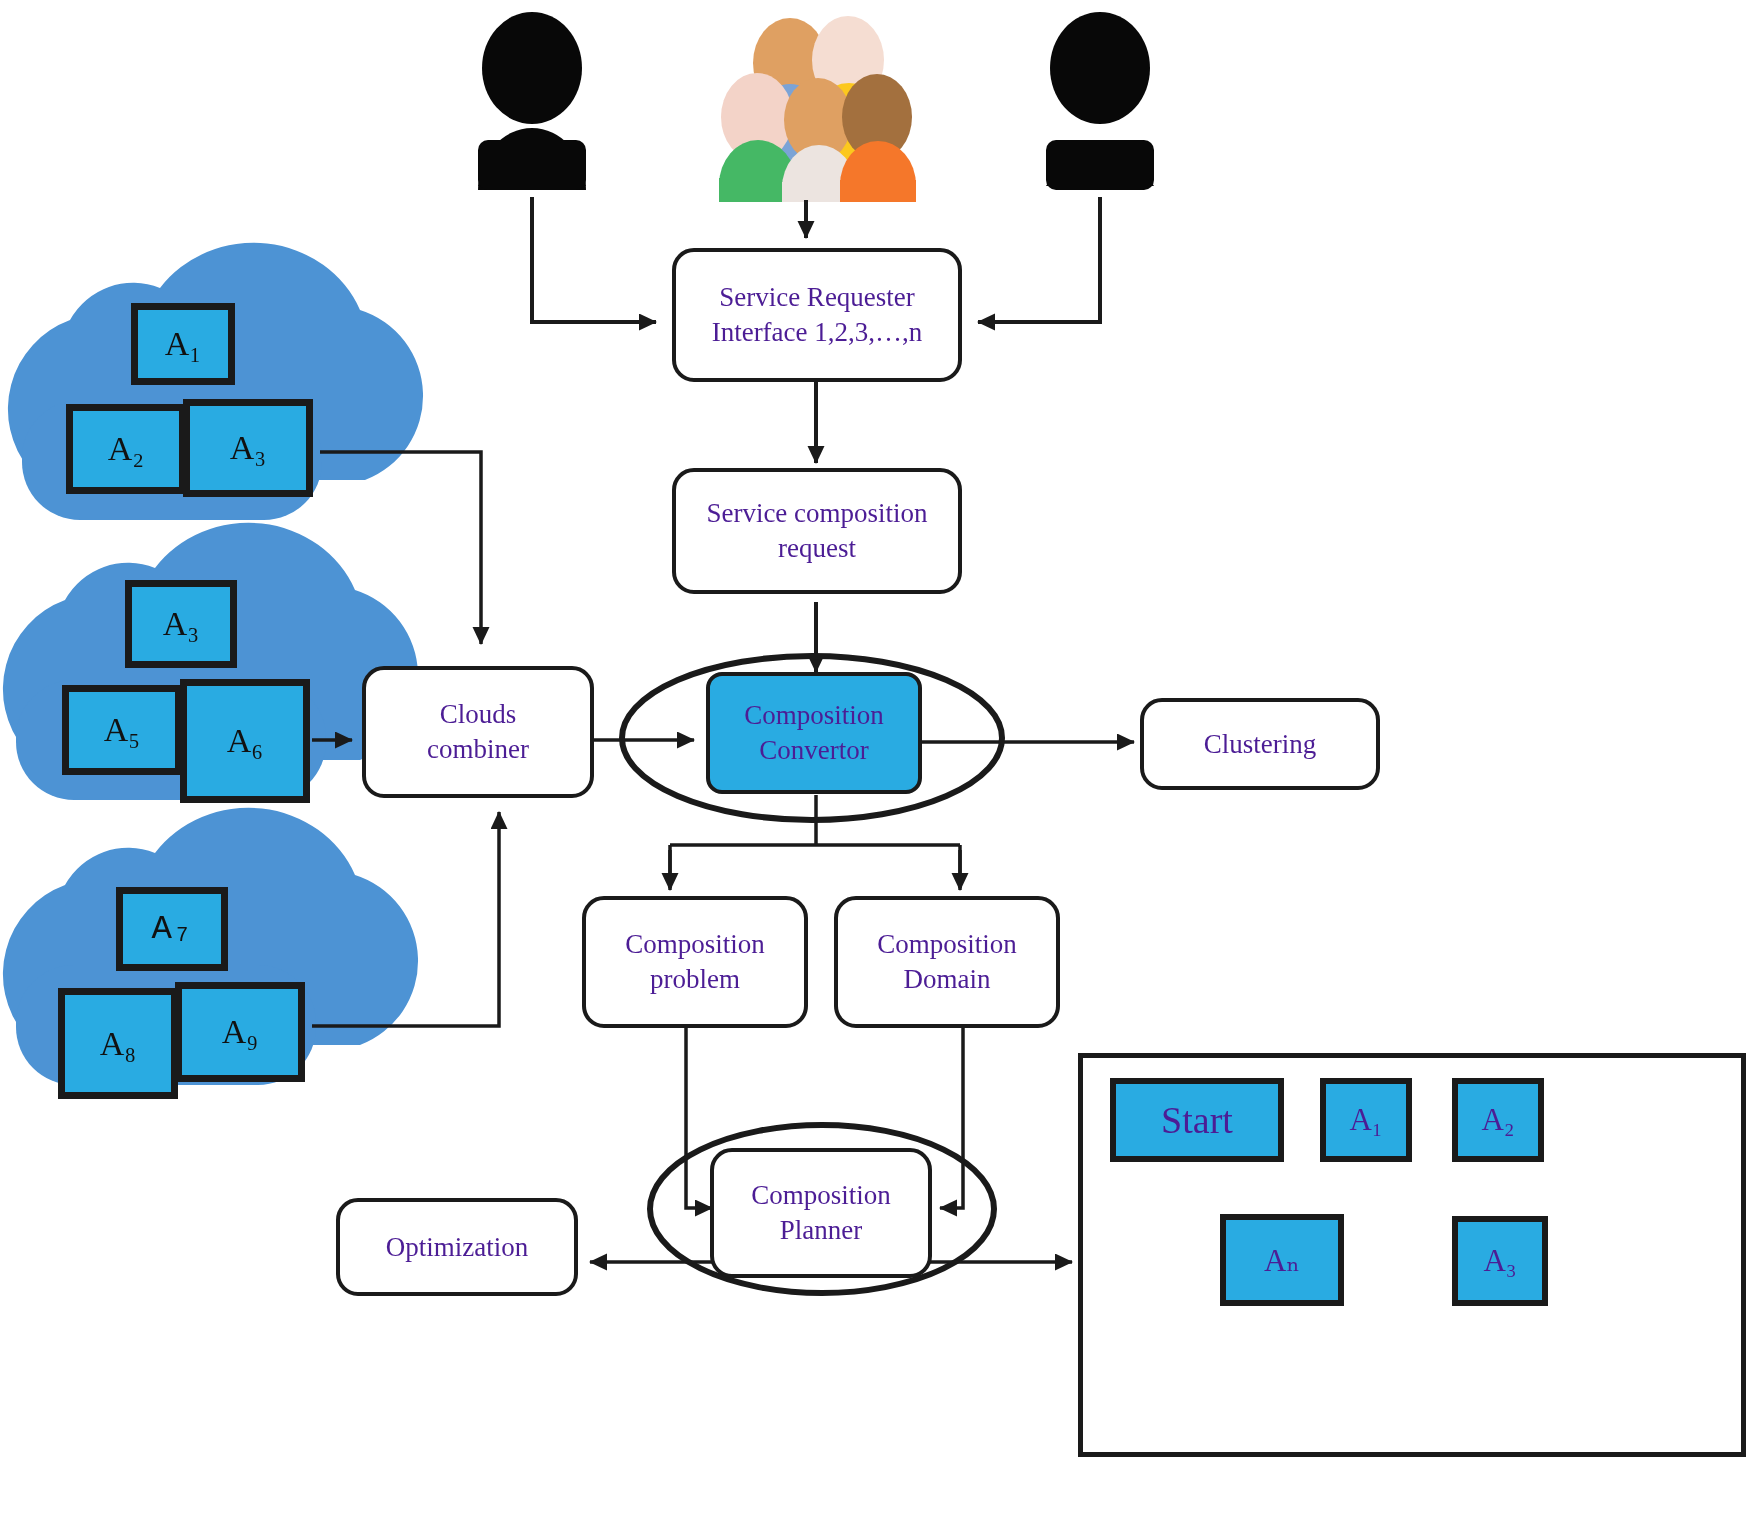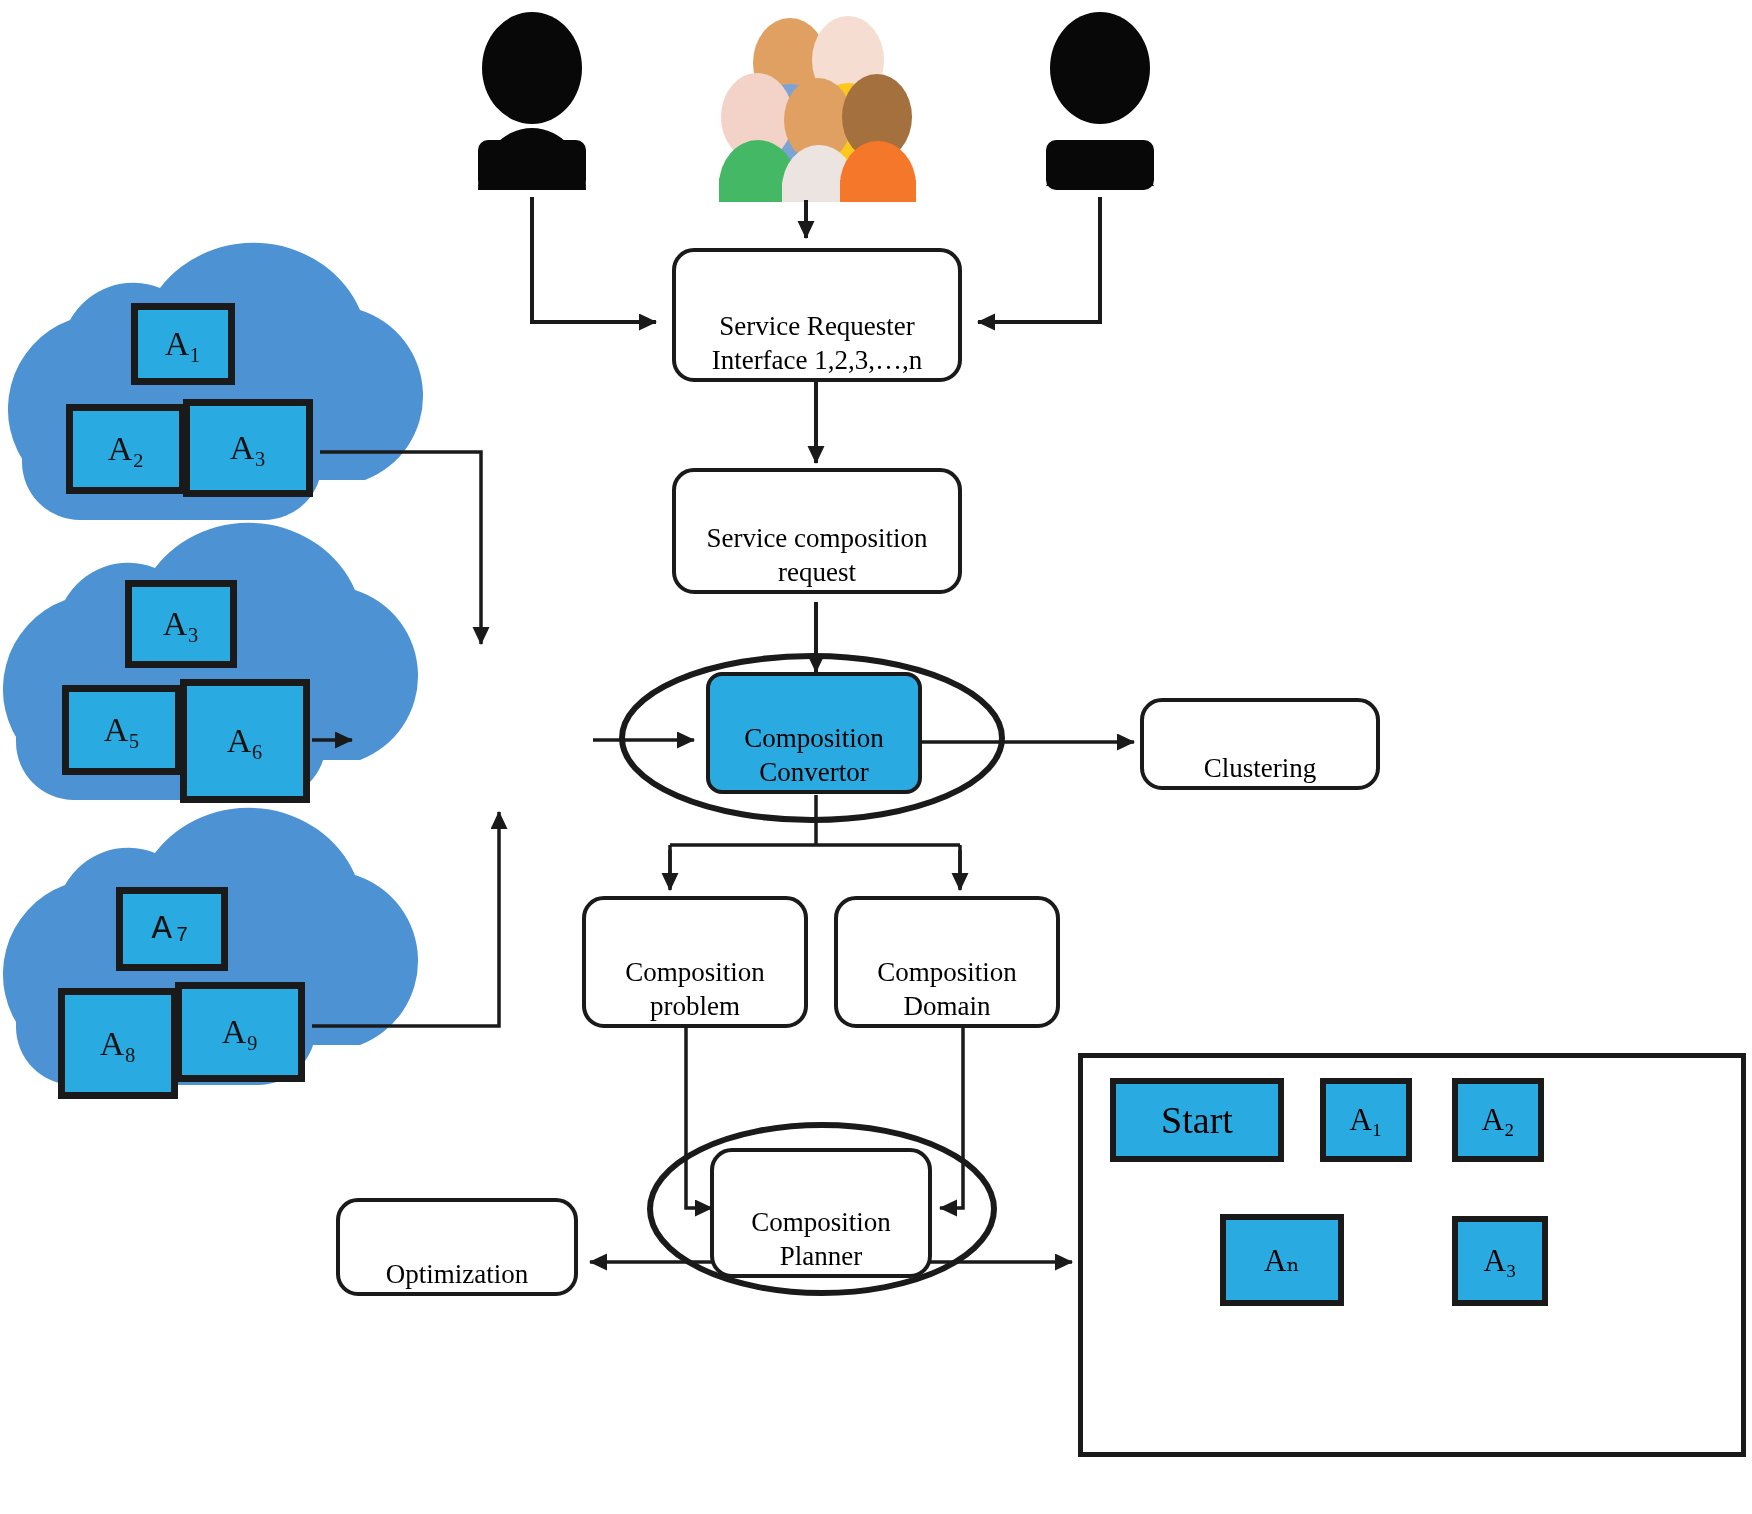--- a/index.html
+++ b/index.html
@@ -16,29 +16,29 @@
     background: #ffffff;
   }
   #svg-layer {
     position: absolute;
     left: 0; top: 0;
     width: 1752px; height: 1514px;
   }
   .node {
     position: absolute;
     display: flex;
-    align-items: flex-end;
+    align-items: center;
     justify-content: center;
     text-align: center;
     background: #ffffff;
     border: 4px solid #1a1a1a;
     border-radius: 22px;
     font-size: 27px;
     line-height: 1.28;
-    color: #000000;
+    color: #4c1d95;
     z-index: 5;
   }
   .node span { display: block; }
   .node.blue { background: #29abe2; border-radius: 16px; }
   .sq {
     position: absolute;
     background: #29abe2;
     border: 7px solid #1a1a1a;
     display: flex;
     align-items: center;
@@ -54,21 +54,21 @@
     z-index: 3;
   }
   .pbox {
     position: absolute;
     background: #29abe2;
     border: 6px solid #1a1a1a;
     display: flex;
     align-items: center;
     justify-content: center;
     font-size: 31px;
-    color: #000000;
+    color: #4c1d95;
     z-index: 6;
   }
   .pbox.start { font-size: 38px; }
 </style>
 </head>
 <body>
 
 <div id="stage">
 
   <svg id="svg-layer" viewBox="0 0 1752 1514">
@@ -205,20 +205,26 @@
     </div>
   </div>
 
   <div class="node" style="left:672px; top:468px; width:290px; height:126px;">
     <div>
       <span>Service composition</span>
       <span>request</span>
     </div>
   </div>
 
+  <div class="node" style="left:362px; top:666px; width:232px; height:132px;">
+    <div>
+      <span>Clouds</span>
+      <span>combiner</span>
+    </div>
+  </div>
 
   <div class="node blue" style="left:706px; top:672px; width:216px; height:122px;">
     <div>
       <span>Composition</span>
       <span>Convertor</span>
     </div>
   </div>
 
   <div class="node" style="left:1140px; top:698px; width:240px; height:92px;">
     <span>Clustering</span>

